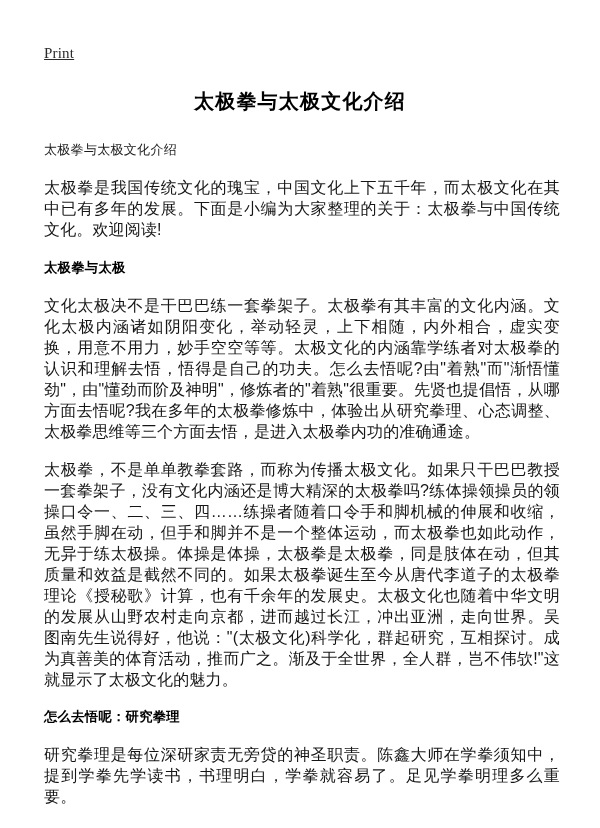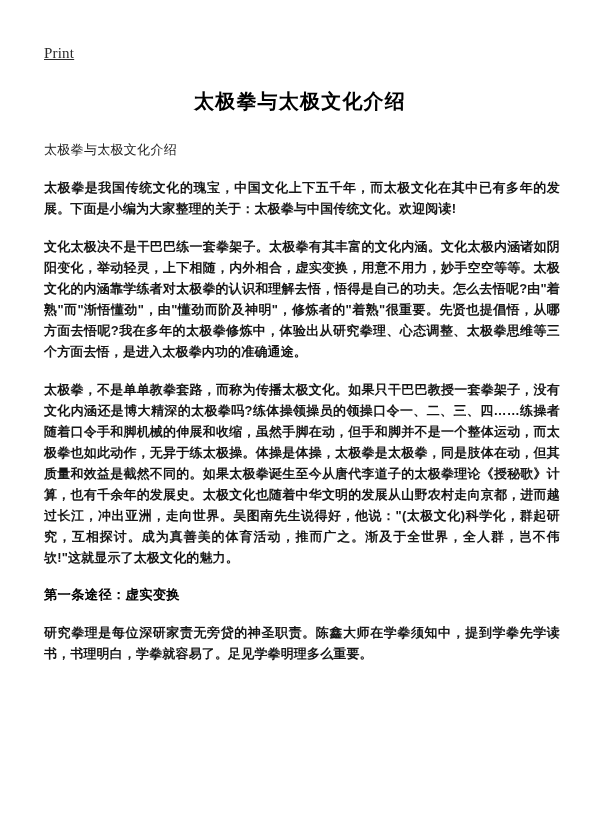--- a/index.html
+++ b/index.html
@@ -42,29 +42,28 @@
     line-height: 26px;
   }
   .subtitle {
     font-size: 13px;
     line-height: 20px;
     color: #1c1c1c;
     margin: 26px 0 0 4px;
     letter-spacing: 0.3px;
   }
   p.body-text {
-    font-size: 13px;
+    font-size: 16px;
     line-height: 21px;
     color: #161616;
     margin: 17px 0 0 4px;
     text-align: justify;
     text-justify: inter-ideograph;
     letter-spacing: 0.15px;
     word-break: break-all;
-    font-weight: bold;
   }
   h2.section-head {
     font-size: 13.3px;
     font-weight: bold;
     line-height: 20px;
     color: #000;
     margin: 18px 0 0 4px;
     letter-spacing: 0.3px;
   }
   h2.section-head.tight {
@@ -77,25 +76,26 @@
 <div class="page">
 
   <a href="#" class="print-link">Print</a>
 
   <h1 class="doc-title">太极拳与太极文化介绍</h1>
 
   <div class="subtitle">太极拳与太极文化介绍</div>
 
   <p class="body-text">太极拳是我国传统文化的瑰宝，中国文化上下五千年，而太极文化在其中已有多年的发展。下面是小编为大家整理的关于：太极拳与中国传统文化。欢迎阅读!</p>
 
+  <h2 class="section-head">太极拳与太极</h2>
 
   <p class="body-text">文化太极决不是干巴巴练一套拳架子。太极拳有其丰富的文化内涵。文化太极内涵诸如阴阳变化，举动轻灵，上下相随，内外相合，虚实变换，用意不用力，妙手空空等等。太极文化的内涵靠学练者对太极拳的认识和理解去悟，悟得是自己的功夫。怎么去悟呢?由"着熟"而"渐悟懂劲"，由"懂劲而阶及神明"，修炼者的"着熟"很重要。先贤也提倡悟，从哪方面去悟呢?我在多年的太极拳修炼中，体验出从研究拳理、心态调整、太极拳思维等三个方面去悟，是进入太极拳内功的准确通途。</p>
 
   <p class="body-text">太极拳，不是单单教拳套路，而称为传播太极文化。如果只干巴巴教授一套拳架子，没有文化内涵还是博大精深的太极拳吗?练体操领操员的领操口令一、二、三、四……练操者随着口令手和脚机械的伸展和收缩，虽然手脚在动，但手和脚并不是一个整体运动，而太极拳也如此动作，无异于练太极操。体操是体操，太极拳是太极拳，同是肢体在动，但其质量和效益是截然不同的。如果太极拳诞生至今从唐代李道子的太极拳理论《授秘歌》计算，也有千余年的发展史。太极文化也随着中华文明的发展从山野农村走向京都，进而越过长江，冲出亚洲，走向世界。吴图南先生说得好，他说："(太极文化)科学化，群起研究，互相探讨。成为真善美的体育活动，推而广之。渐及于全世界，全人群，岂不伟欤!"这就显示了太极文化的魅力。</p>
 
-  <h2 class="section-head tight">第一条途径：虚实变换</h2>
+  <h2 class="section-head tight">怎么去悟呢：研究拳理</h2>
 
 
   <p class="body-text">研究拳理是每位深研家责无旁贷的神圣职责。陈鑫大师在学拳须知中，提到学拳先学读书，书理明白，学拳就容易了。足见学拳明理多么重要。</p>
 
   
 
 </div>
 
 </body></html>

